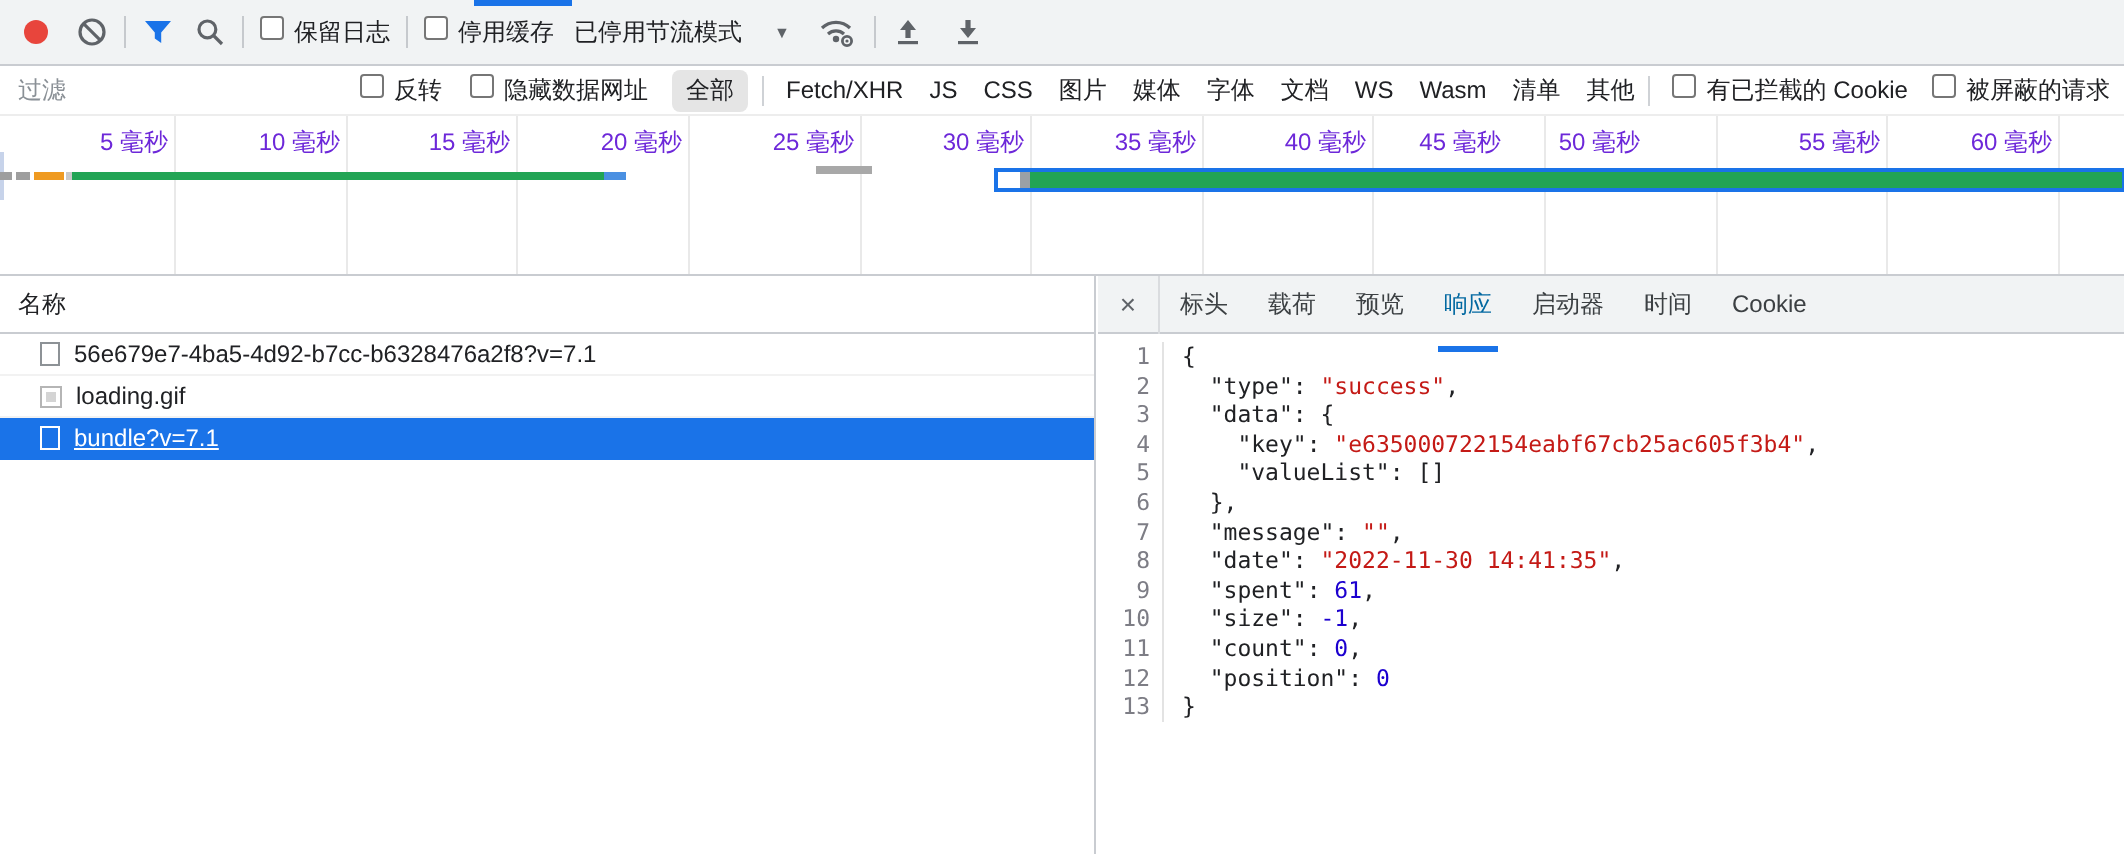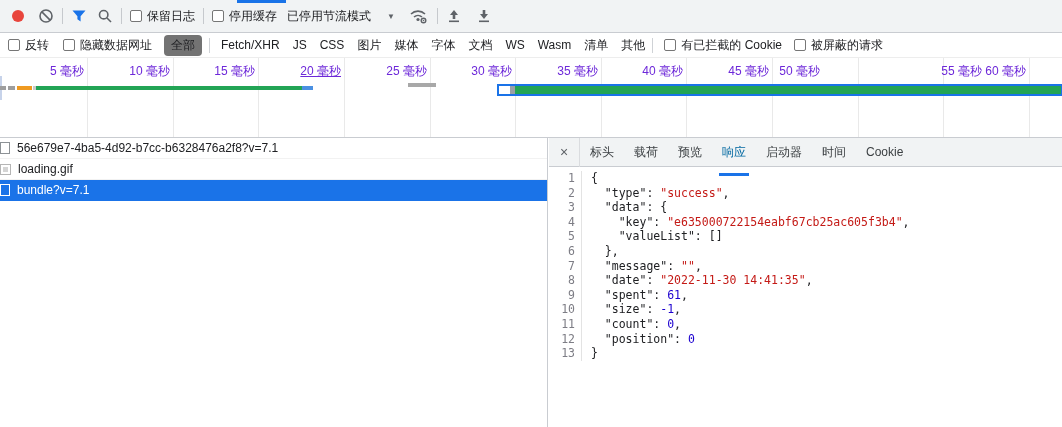--- a/index.html
+++ b/index.html
@@ -8,52 +8,52 @@
 
   
   .toolbar { position:absolute; top:0; left:0; width:1062px; height:33px;
     background:#f1f3f4; border-bottom:1px solid #c9ccd1;
     display:flex; align-items:center; padding-left:12px; }
   .tab-indicator { position:absolute; top:0; left:237px; width:49px; height:3px; background:#1a73e8; }
   .tb-divider { width:1px; height:16px; background:#c6c9cd; margin:0 8px; flex:0 0 auto; }
   .record-dot { width:12px; height:12px; border-radius:50%; background:#e8453c; margin-right:14px; flex:0 0 auto; }
   .tb-icon { width:16px; height:16px; flex:0 0 auto; display:inline-block; }
   .cb { width:12px; height:12px; border:1px solid #767676; border-radius:2px; background:#fff; flex:0 0 auto; }
-  .cb-group { display:flex; align-items:center; gap:5px; white-space:nowrap; }
+  .cb-group { display:flex; align-items:flex-start; gap:5px; white-space:nowrap; }
   .throttle { display:flex; align-items:center; gap:16px; margin:0 14px 0 10px; white-space:nowrap; }
   .caret { font-size:8px; color:#5f6368; }
 
   
   .filterbar { position:absolute; top:33px; left:0; width:1062px; height:25px; background:#fff;
     border-bottom:1px solid #ededed; display:flex; align-items:center; white-space:nowrap; }
   .filter-placeholder { color:#8a9096; width:172px; padding-left:9px; flex:0 0 auto; }
   .fb-divider { width:1px; height:15px; background:#cfd2d6; margin:0 7px; flex:0 0 auto; }
-  .pill { background:#737373; border-radius:4px; padding:2px 7px; margin-left:12px; }
+  .pill { background:#e5e5e5; border-radius:4px; padding:2px 7px; margin-left:12px; }
   .chips { display:flex; align-items:center; gap:13px; margin-left:4px; }
   .chip { cursor:default; }
   .fb-cbs { display:flex; align-items:center; gap:12px; margin-left:4px; }
 
   
   .overview { position:absolute; top:58px; left:0; width:1062px; height:80px; background:#fff;
     border-bottom:1px solid #c9ccd1; overflow:hidden; }
   .gridline { position:absolute; top:0; bottom:0; width:1px; background:#e9e9e9; }
   .tick-label { position:absolute; top:5px; width:78px; text-align:right; color:#6d28d9; }
   .zero-line { position:absolute; left:0; top:18px; height:24px; width:2px; background:#c7d3ea; }
   .seg { position:absolute; }
   .sel-bar { position:absolute; border:2px solid #1a73e8; display:flex; align-items:stretch; overflow:hidden; }
   .sel-seg { height:100%; flex:0 0 auto; }
 
   
   .left-panel { position:absolute; top:138px; left:0; width:548px; bottom:0; background:#fff;
     border-right:1px solid #c9ccd1; }
   .left-header { height:29px; border-bottom:1px solid #c9ccd1; display:flex; align-items:center;
     padding-left:9px; color:#202124; }
-  .req-row { height:21px; display:flex; align-items:center; gap:7px; padding-left:0;
+  .req-row { height:21px; display:flex; align-items:center; gap:7px; padding-left:20px;
     border-bottom:1px solid #f2f2f2; cursor:default; white-space:nowrap; overflow:hidden; }
-  .req-row.selected { background:#1a73e8; color:#fff; border-bottom-color:#1a73e8; }
+  .req-row.selected { background:#1a73e8; color:#fff; border-bottom-color:#1a73e8;text-decoration:underline; }
   .icon-doc { width:10px; height:12px; border:1px solid #8d9296; background:transparent; flex:0 0 auto; }
   .req-row.selected .icon-doc { border-color:#fff; }
   .icon-img { width:11px; height:11px; border:1px solid #b5b5b5; position:relative; flex:0 0 auto; }
   .icon-img::after { content:""; position:absolute; left:2px; top:2px; width:5px; height:5px; background:#d4d4d4; }
 
   .right-panel { position:absolute; top:138px; left:549px; right:0; bottom:0; background:#fff; }
   .tabbar { height:29px; background:#f1f3f4; border-bottom:1px solid #c9ccd1;
     display:flex; align-items:center; }
   .close-x { width:30px; text-align:center; font-size:14px; color:#5f6368; cursor:default; flex:0 0 auto; }
   .tab-sep { width:1px; height:29px; background:#dadcdf; flex:0 0 auto; }
@@ -143,20 +143,21 @@
   </span>
   <span class="tb-icon">
     <svg viewBox="0 0 16 16" width="16" height="16">
         <path d="M8 11 L4 6 H6.7 V2 H9.3 V6 H12 Z" fill="#5f6368"></path>
         <rect x="3" y="12.5" width="10" height="1.6" fill="#5f6368"></rect>
       </svg>
   </span>
 </div>
 
 <div class="filterbar">
+  <span class="filter-placeholder">过滤</span>
 
   <span class="cb-group" style="margin-left:8px;">
     <span class="cb"></span>
     <span>反转</span>
   </span>
 
   <span class="cb-group" style="margin-left:14px;">
     <span class="cb"></span>
     <span>隐藏数据网址</span>
   </span>
@@ -193,52 +194,55 @@
 
 <div class="overview">
   <div class="zero-line"></div>
 <div class="gridline" style="left: 87px;"></div>
     <div class="tick-label" style="left: 6px;">5 毫秒</div>
     <div class="gridline" style="left: 173px;"></div>
     <div class="tick-label" style="left: 92px;">10 毫秒</div>
     <div class="gridline" style="left: 258px;"></div>
     <div class="tick-label" style="left: 177px;">15 毫秒</div>
     <div class="gridline" style="left: 344px;"></div>
-    <div class="tick-label" style="left: 263px; text-decoration: underline;">20 毫秒</div>
+    <div class="tick-label" style="left: 263px;">20 毫秒</div>
     <div class="gridline" style="left: 430px;"></div>
     <div class="tick-label" style="left: 349px;">25 毫秒</div>
     <div class="gridline" style="left: 515px;"></div>
     <div class="tick-label" style="left: 434px;">30 毫秒</div>
     <div class="gridline" style="left: 601px;"></div>
     <div class="tick-label" style="left: 520px;">35 毫秒</div>
     <div class="gridline" style="left: 686px;"></div>
     <div class="tick-label" style="left: 605px;">40 毫秒</div>
     <div class="gridline" style="left: 772px;"></div>
-    <div class="tick-label" style="left: 691px;">45 毫秒</div>
+    <div class="tick-label" style="left: 691px; text-align: center;">45 毫秒</div>
     <div class="gridline" style="left: 858px;"></div>
     <div class="tick-label" style="left: 742px;">50 毫秒</div>
     <div class="gridline" style="left: 943px;"></div>
-    <div class="tick-label" style="left: 904px;">55 毫秒</div>
+    <div class="tick-label" style="left: 862px;">55 毫秒</div>
     <div class="gridline" style="left: 1029px;"></div>
     <div class="tick-label" style="left: 948px;">60 毫秒</div>
     <div class="seg" style="left: 0px; top: 28px; width: 6px; height: 4px; background: rgb(158, 158, 158);"></div>
     <div class="seg" style="left: 8px; top: 28px; width: 7px; height: 4px; background: rgb(158, 158, 158);"></div>
     <div class="seg" style="left: 17px; top: 28px; width: 15px; height: 4px; background: rgb(239, 154, 33);"></div>
     <div class="seg" style="left: 33px; top: 28px; width: 3px; height: 4px; background: rgb(201, 201, 201);"></div>
     <div class="seg" style="left: 36px; top: 28px; width: 266px; height: 4px; background: rgb(34, 164, 85);"></div>
     <div class="seg" style="left: 302px; top: 28px; width: 11px; height: 4px; background: rgb(74, 144, 226);"></div>
     <div class="seg" style="left: 408px; top: 25px; width: 28px; height: 4px; background: rgb(168, 168, 168);"></div>
     <div class="sel-bar" style="left: 497px; top: 26px; width: 566px; height: 12px; border-color: rgb(26, 115, 232);">
       <div class="sel-seg" style="width: 11px; background: rgb(255, 255, 255);"></div>
       <div class="sel-seg" style="width: 5px; background: rgb(154, 160, 166);"></div>
       <div class="sel-seg" style="width: 546px; background: rgb(34, 164, 85);"></div>
     </div>
   </div>
 
 <div class="left-panel">
+  <div class="left-header">
+    <span>名称</span>
+  </div>
   <div>
       <div class="req-row">
         <span class="icon-doc"></span>
         <span>56e679e7-4ba5-4d92-b7cc-b6328476a2f8?v=7.1</span>
       </div>
       <div class="req-row">
         <span class="icon-img"></span>
         <span>loading.gif</span>
       </div>
       <div class="req-row selected">

